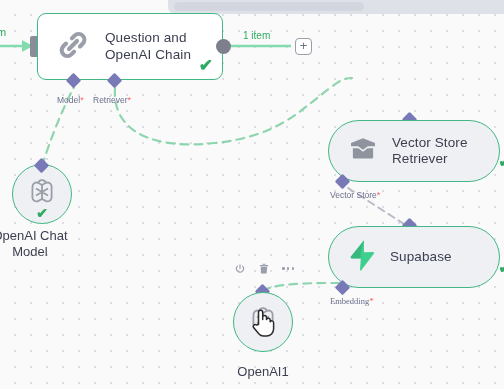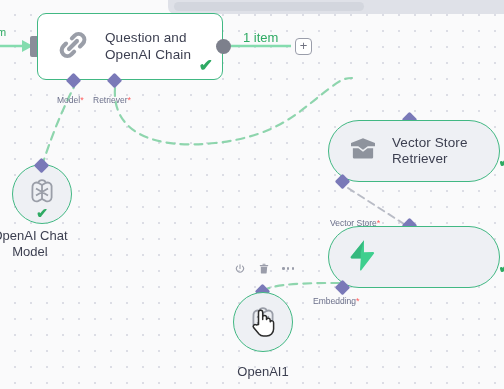--- a/index.html
+++ b/index.html
@@ -102,21 +102,21 @@
     position:absolute; width:9px; height:21px;
     background:#8a8d99; border-radius:2px;
   }
   .out-dot {
     position:absolute; width:15px; height:15px;
     background:#7d808c; border-radius:50%;
   }
 
   
   .wire-label {
-    position:absolute; font-size:13px; color:#2eaa63;
+    position:absolute; font-size:10px; color:#2eaa63;
     white-space:nowrap;
   }
   .plus-btn {
     position:absolute; width:17px; height:17px;
     border:1.4px solid #9a9daa; border-radius:4px;
     background:#fff; color:#6f7280;
     font-size:13px; line-height:14px; text-align:center;
   }
 
   
@@ -205,42 +205,42 @@
       </svg>
     </span>
     <span class="node-title">
       <span>Vector Store</span><br>
       <span>Retriever</span>
     </span>
     <span class="check">✔</span>
   </div>
 
   <div class="diamond" style="left:337px; top:176px;"></div>
-  <div class="port-label" style="left:330px; top:190px;margin-top:28px;">
+  <div class="port-label" style="left:330px; top:190px;">
     <span>Vector Store</span><span class="req">*</span>
   </div>
 
   <div class="diamond" style="left:404px; top:220px;"></div>
 
   <div class="node node-pill" id="supabase">
     <span>
       <svg width="30" height="32" viewBox="0 0 24 26">
         <path d="M13.6 1 L3 14.3 a.9.9 0 0 0 .7 1.5 L11 15.8 L10.4 25
                  a.55.55 0 0 0 1 .38 L21.6 12 a.9.9 0 0 0-.7-1.5 L13.6 10.7 Z" fill="#3ecf8e"></path>
         <path d="M13.6 1 L3 14.3 a.9.9 0 0 0 .7 1.5 L11 15.8 L11 10.7 Z" fill="#2fa571" opacity=".55"></path>
       </svg>
     </span>
     <span class="node-title">
-      <br>
+      <span>Supabase</span><br>
     </span>
     <span class="check">✔</span>
   </div>
 
   <div class="diamond" style="left:337px; top:282px;"></div>
-  <div class="port-label" style="left:313px; top:296px;">
+  <div class="port-label" style="left:330px; top:296px;font-family:Liberation Serif, serif;">
     <span>Embedding</span><span class="req">*</span>
   </div>
 
   <div class="node node-circle" id="openai-chat">
     <span>
       <svg width="32" height="32" viewBox="0 0 24 24" fill="none" stroke="#9a9ea8" stroke-width="1.35">
         <path d="M12 3.1 a3.1 3.1 0 0 1 2.9 2 M12 3.1 a3.1 3.1 0 0 0-2.9 2"></path>
         <path d="M4.9 7.5 a3.1 3.1 0 0 1 4.2-2.4 L12 6.8 L15 5.1
                  a3.1 3.1 0 0 1 4.2 2.4 L19.2 11 L19.2 16.1
                  a3.1 3.1 0 0 1-4.2 2.7 L12 17.2 L9 18.8

